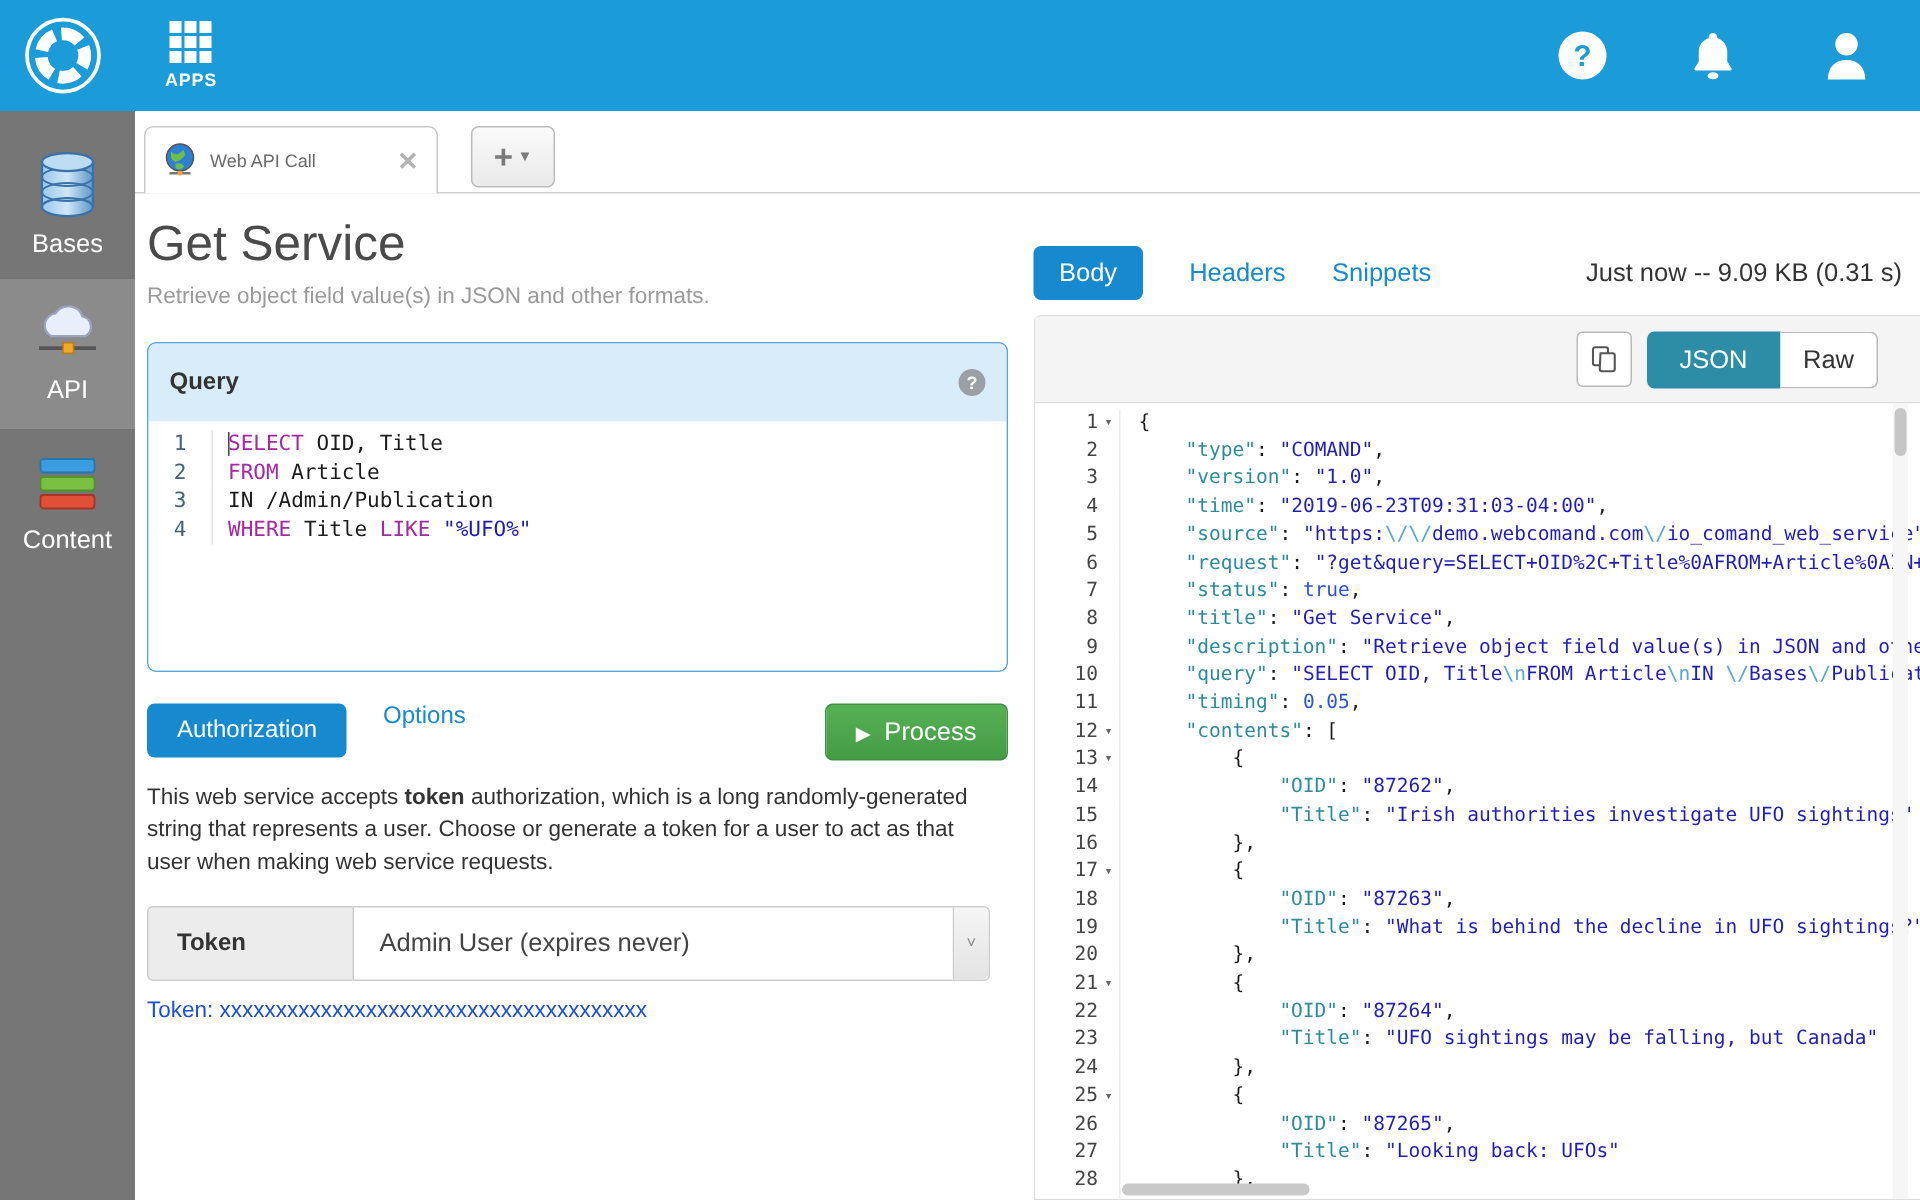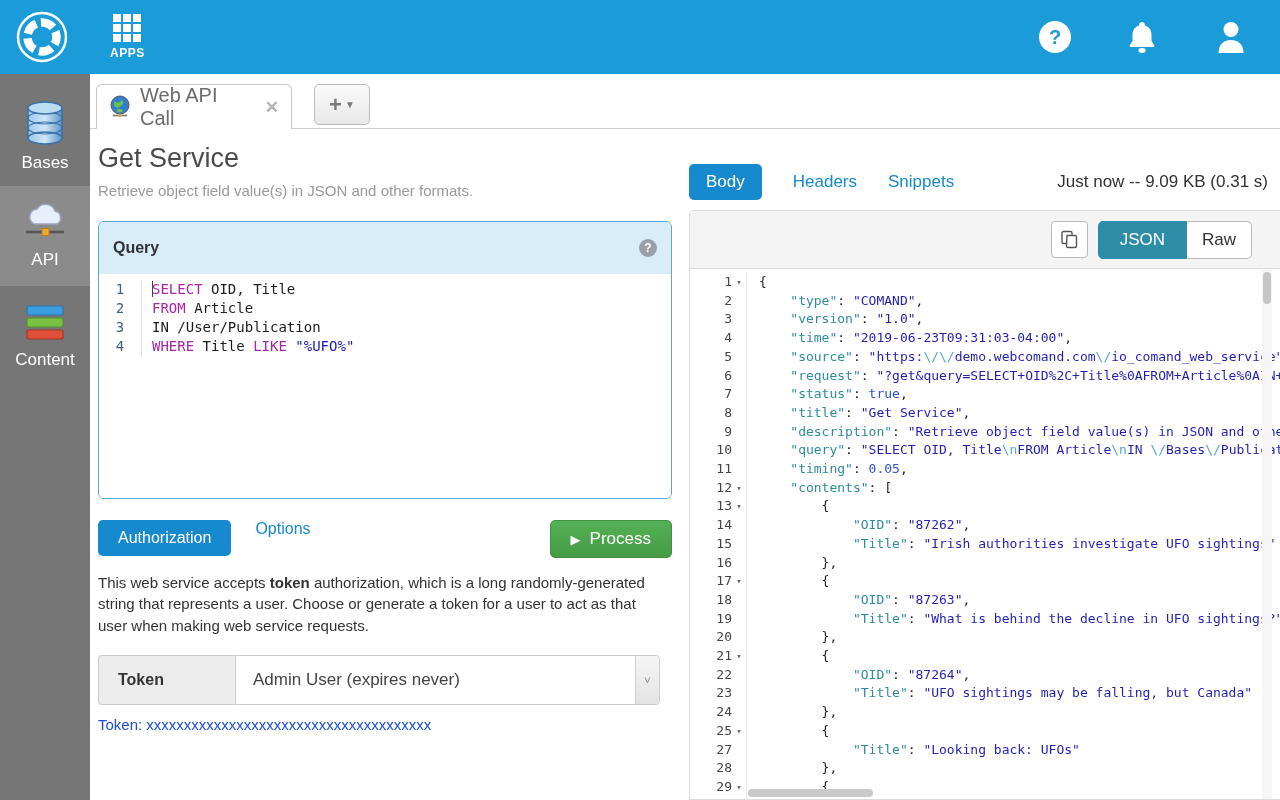--- a/index.html
+++ b/index.html
@@ -19,36 +19,36 @@
   .frame { display:flex; height:726px; }
   .sidebar { width:90px; background:#767676; flex:none; }
   .side-item { height:100px; display:flex; flex-direction:column; align-items:center; justify-content:center; gap:6px; cursor:pointer; }
   .side-item.sel { background:#8b8b8b; }
   .side-item .lbl { color:#fff; font-size:17px; }
   .main { flex:1; display:flex; flex-direction:column; min-width:0; }
 
   
   .tabbar { height:56px; background:#fff; border-bottom:1px solid #cfcfcf; display:flex; align-items:flex-end; padding-left:6px; }
   .tab { height:45px; width:196px; background:#fff; border:1px solid #c8c8c8; border-bottom:none; border-radius:6px 6px 0 0; display:flex; align-items:center; padding:0 12px; gap:9px; position:relative; top:1px; }
-  .tab-label { color:#6b6b6b; font-size:20px; flex:1; }
+  .tab-label { color:#6b6b6b; font-size:12px; flex:1; }
   .tab-close { color:#b3b3b3; font-size:17px; font-weight:bold; cursor:pointer; }
   .plus-btn { margin-left:22px; margin-bottom:3px; width:56px; height:41px; border:1px solid #bbb; border-radius:5px; background:linear-gradient(#fafafa,#e9e9e9); display:flex; align-items:center; justify-content:center; color:#7a7a7a; cursor:pointer; }
   .plus-btn .plus { font-size:22px; font-weight:bold; }
   .plus-btn .dd { font-size:10px; margin-left:3px; }
 
   
   .content { flex:1; display:flex; padding:14px 0 0 8px; min-width:0; }
   .left-col { width:574px; flex:none; }
   .right-col { flex:1; min-width:0; margin-left:17px; }
 
-  h1 { font-size:27px; font-weight:normal; color:#4a4a4a; }
+  h1 { font-size:33px; font-weight:normal; color:#4a4a4a; }
   .subtitle { font-size:15px; color:#9a9a9a; margin-top:8px; }
 
   
-  .query-panel { margin-top:22px; border:1px solid #57a7d9; border-radius:6px; overflow:hidden; height:278px; display:flex; flex-direction:column; }
+  .query-panel { margin-top:22px; border:1px solid #57a7d9; border-radius:6px; overflow:hidden; height:220px; display:flex; flex-direction:column; }
   .query-head { height:52px; background:#d9ecf9; display:flex; align-items:center; padding:0 14px; flex:none; }
   .query-title { font-size:16px; font-weight:bold; color:#333; flex:1; }
   .help-dot { width:18px; height:18px; border-radius:50%; background:#9aa0a6; color:#fff; font-size:12px; font-weight:bold; display:flex; align-items:center; justify-content:center; cursor:pointer; }
   .query-code { background:#fff; flex:1; font-family:"DejaVu Sans Mono", monospace; font-size:14px; line-height:19px; padding-top:6px; position:relative; }
   .query-code .cl { display:flex; }
   .query-code .ln { width:42px; text-align:center; color:#44617a; flex:none; }
   .query-code .code { white-space:pre; border-left:1px solid #e2e2e2; padding-left:10px; }
   .cursor { position:absolute; left:53px; top:7px; width:1px; height:16px; background:#444; }
 
   .tk-k { color:#a626a4; }
@@ -209,21 +209,21 @@
           <div class="cl">
                 <span class="ln">1</span>
                 <span class="code"><span class="tk-k">SELECT</span><span class="tk-p"> OID, Title</span></span>
               </div>
               <div class="cl">
                 <span class="ln">2</span>
                 <span class="code"><span class="tk-k">FROM</span><span class="tk-p"> Article</span></span>
               </div>
               <div class="cl">
                 <span class="ln">3</span>
-                <span class="code"><span class="tk-p">IN /User/Publication</span></span>
+                <span class="code"><span class="tk-p">IN /Admin/Publication</span></span>
               </div>
               <div class="cl">
                 <span class="ln">4</span>
                 <span class="code"><span class="tk-k">WHERE</span><span class="tk-p"> Title </span><span class="tk-k">LIKE</span><span class="tk-p"> </span><span class="tk-s">"%UFO%"</span></span>
               </div>
             </div>
         </div>
 
         <div class="action-row">
           <button class="btn-auth">Authorization</button>
@@ -287,20 +287,21 @@
                 <div class="cl"><span class="ln">16</span><span class="caret"></span><span class="code"><span class="tk-p">        },</span></span></div>
                 <div class="cl"><span class="ln">17</span><span class="caret">▾</span><span class="code"><span class="tk-p">        {</span></span></div>
                 <div class="cl"><span class="ln">18</span><span class="caret"></span><span class="code"><span class="tk-p">            </span><span class="tk-key">"OID"</span><span class="tk-p">: </span><span class="tk-str">"87263"</span><span class="tk-p">,</span></span></div>
                 <div class="cl"><span class="ln">19</span><span class="caret"></span><span class="code"><span class="tk-p">            </span><span class="tk-key">"Title"</span><span class="tk-p">: </span><span class="tk-str">"What is behind the decline in UFO sightings?"</span></span></div>
                 <div class="cl"><span class="ln">20</span><span class="caret"></span><span class="code"><span class="tk-p">        },</span></span></div>
                 <div class="cl"><span class="ln">21</span><span class="caret">▾</span><span class="code"><span class="tk-p">        {</span></span></div>
                 <div class="cl"><span class="ln">22</span><span class="caret"></span><span class="code"><span class="tk-p">            </span><span class="tk-key">"OID"</span><span class="tk-p">: </span><span class="tk-str">"87264"</span><span class="tk-p">,</span></span></div>
                 <div class="cl"><span class="ln">23</span><span class="caret"></span><span class="code"><span class="tk-p">            </span><span class="tk-key">"Title"</span><span class="tk-p">: </span><span class="tk-str">"UFO sightings may be falling, but Canada"</span></span></div>
                 <div class="cl"><span class="ln">24</span><span class="caret"></span><span class="code"><span class="tk-p">        },</span></span></div>
                 <div class="cl"><span class="ln">25</span><span class="caret">▾</span><span class="code"><span class="tk-p">        {</span></span></div>
+                <div class="cl"><span class="ln">26</span><span class="caret"></span><span class="code"><span class="tk-p">            </span><span class="tk-key">"OID"</span><span class="tk-p">: </span><span class="tk-str">"87265"</span><span class="tk-p">,</span></span></div>
                 <div class="cl"><span class="ln">27</span><span class="caret"></span><span class="code"><span class="tk-p">            </span><span class="tk-key">"Title"</span><span class="tk-p">: </span><span class="tk-str">"Looking back: UFOs"</span></span></div>
                 <div class="cl"><span class="ln">28</span><span class="caret"></span><span class="code"><span class="tk-p">        },</span></span></div>
                 <div class="cl"><span class="ln">29</span><span class="caret">▾</span><span class="code"><span class="tk-p">        {</span></span></div>
               </div>
             <div class="vscroll">
                 <div class="vthumb"></div>
               </div>
             <div class="hthumb"></div>
           </div>
         </div>

